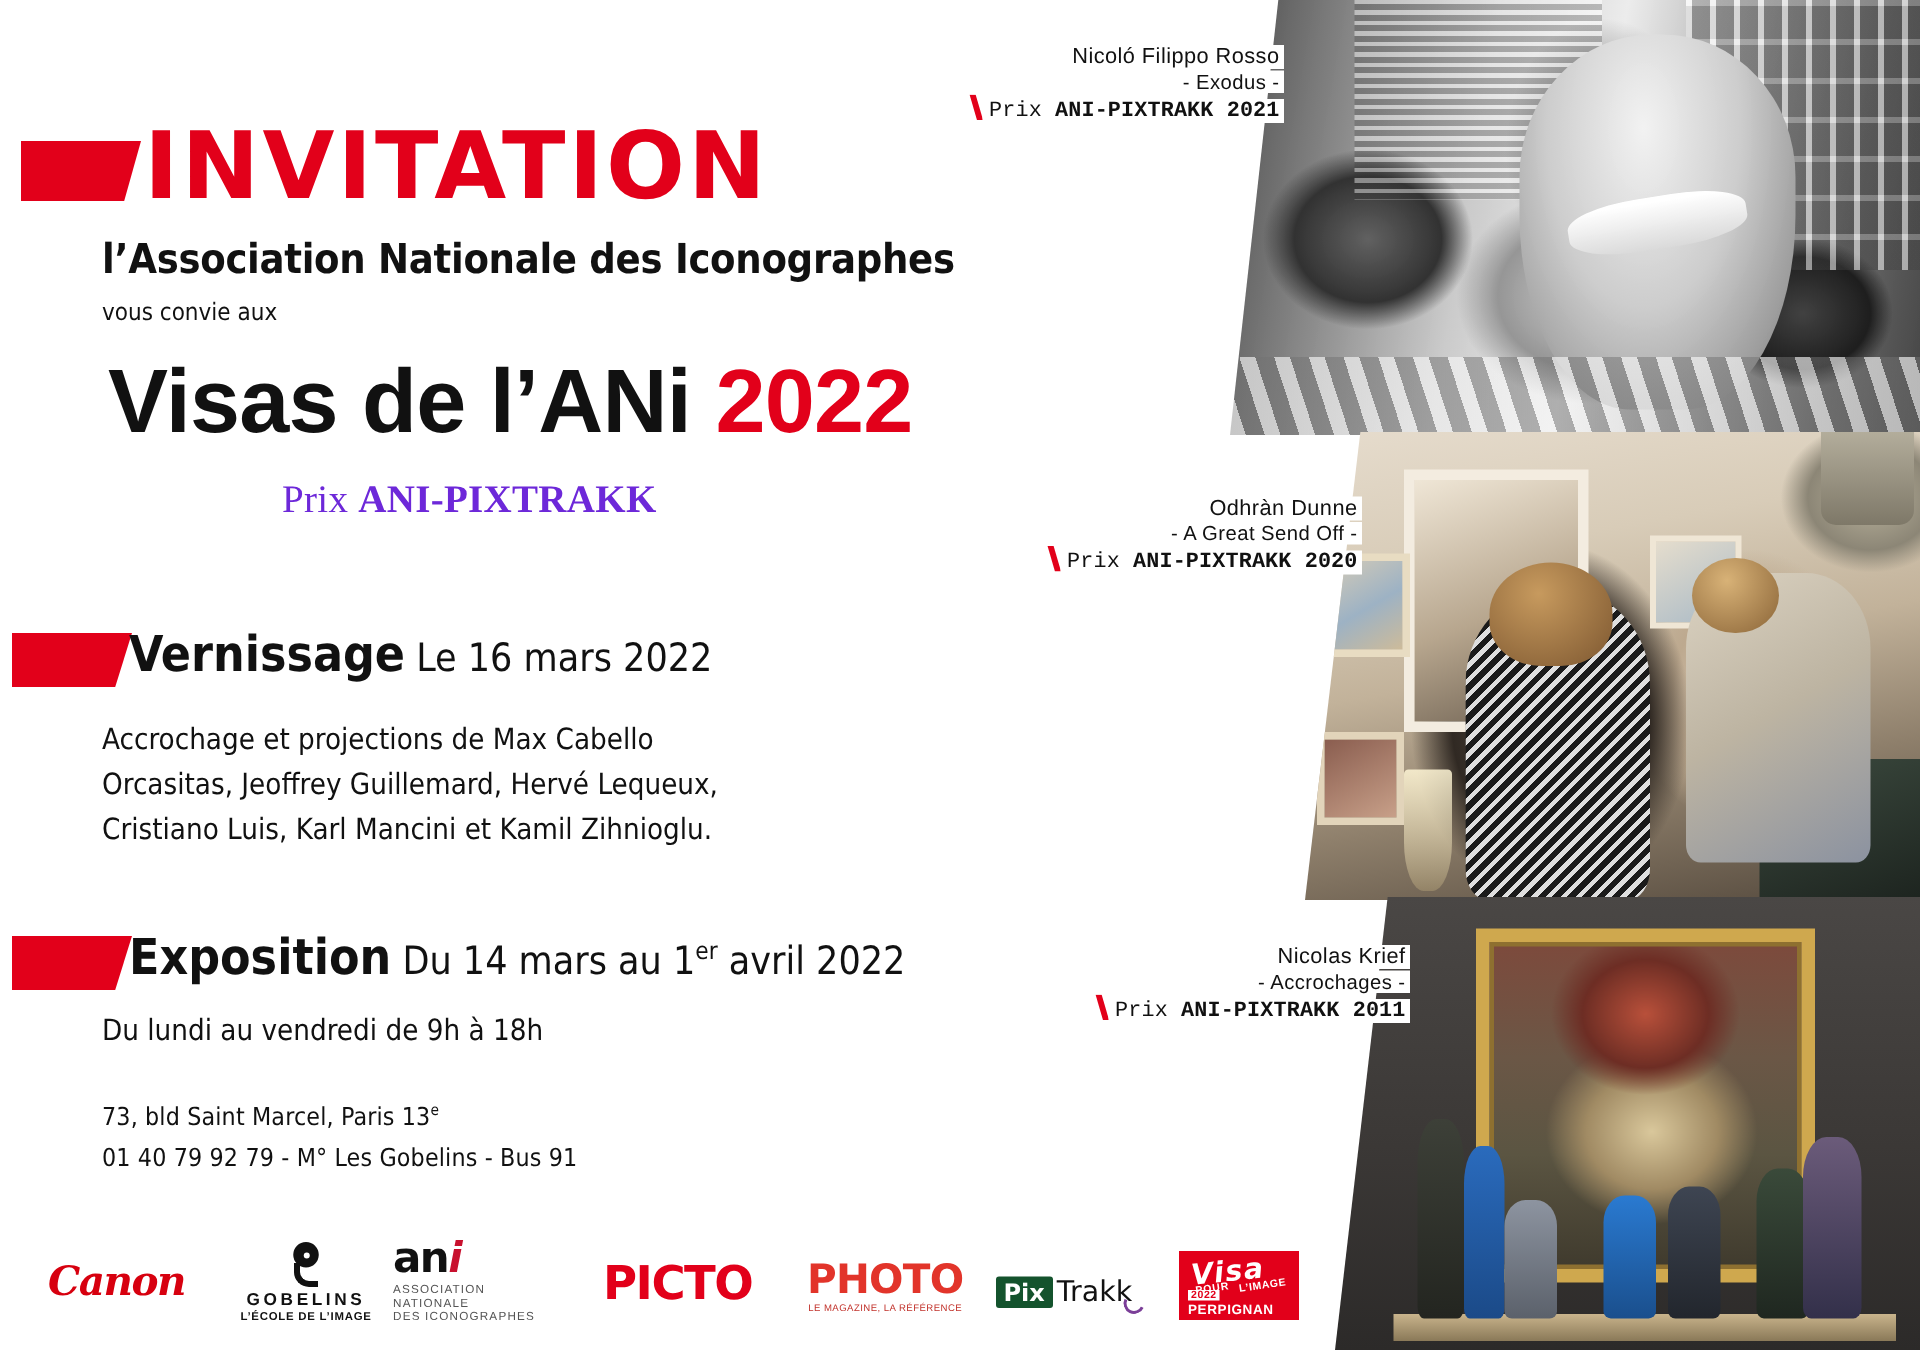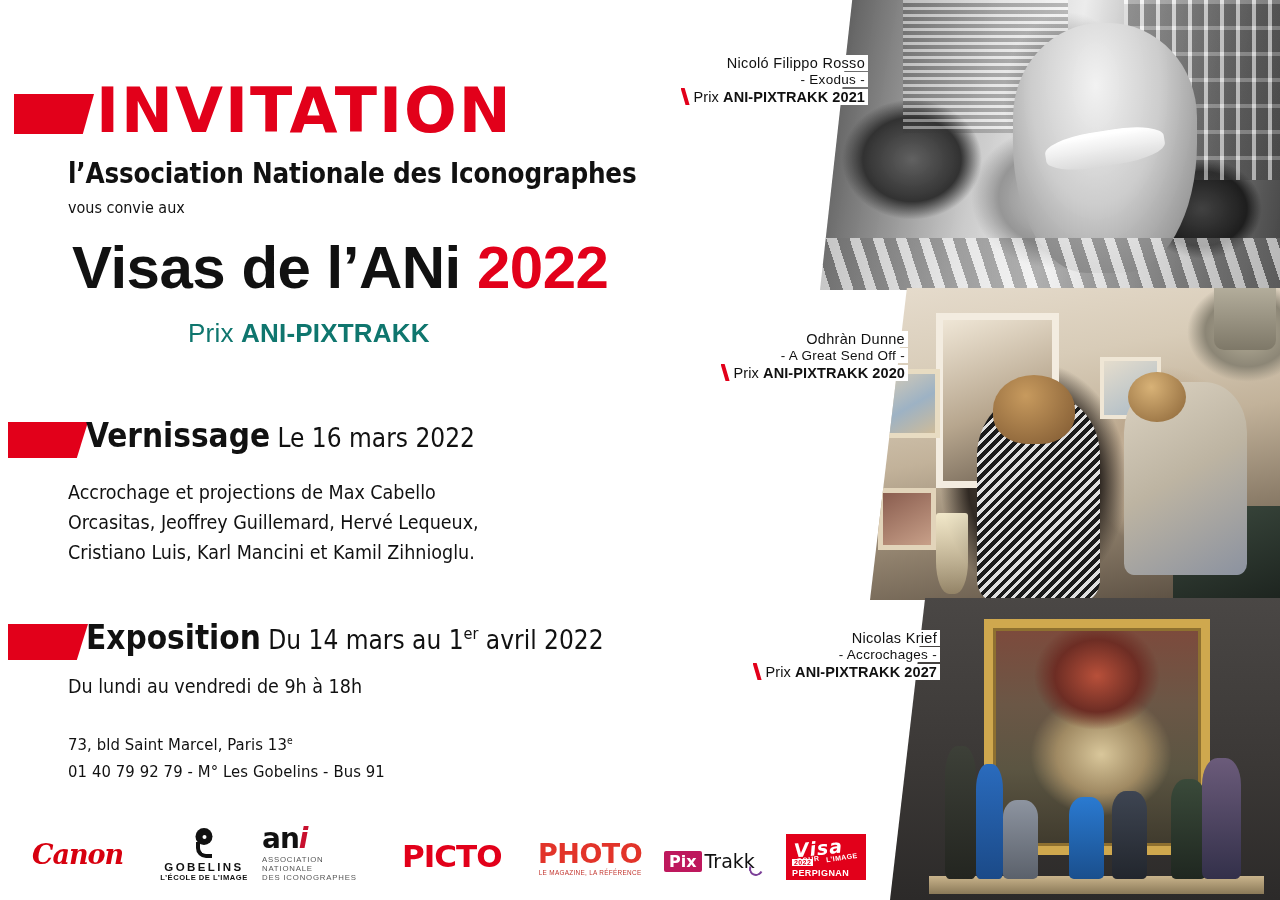--- a/index.html
+++ b/index.html
@@ -177,34 +177,34 @@
   .caption .cap-line { display:block; }
   .caption .cap-line > span {
     background:#ffffff;
     color:#111111;
     padding:0 3px;
     box-decoration-break:clone;
     -webkit-box-decoration-break:clone;
   }
   .cap-author  { font-size:14.5px; letter-spacing:.3px; }
   .cap-title   { font-size:13.5px; letter-spacing:.3px; }
-  .cap-prize   { font-size:14.5px; letter-spacing:.1px; }
+  .cap-prize   { font-size:14.5px; letter-spacing:.1px;font-family:Liberation Mono, monospace; }
   .cap-prize .prix { font-weight:400; }
   .cap-prize .award { font-weight:700; }
   .slash {
     display:inline-block;
     width:9px; height:17px;
     margin-right:4px;
     vertical-align:-3px;
     background:#e2001a;
     -webkit-clip-path: polygon(0 0, 45% 0, 100% 100%, 55% 100%);
     clip-path: polygon(0 0, 45% 0, 100% 100%, 55% 100%);
   }
 
-  #caption-exodus      { top:30px;  right:412px;margin-top:25px; }
+  #caption-exodus      { top:30px;  right:424px; }
   #caption-sendoff     { top:331px; right:372px; }
   #caption-accrochages { top:630px; right:340px; }
 
   
   .left { position:absolute; left:0; top:0; width:790px; height:900px; }
 
   .redbar {
     position:absolute;
     background:#e2001a;
     -webkit-clip-path: polygon(0 0, 100% 0, 86% 100%, 0 100%);
@@ -233,22 +233,22 @@
   }
   #title-visas {
     position:absolute; left:72px; top:236px;
     font-size:60px; font-weight:700; color:#111;
     letter-spacing:-.5px; line-height:1.05;
     font-family:Liberation Sans, sans-serif;
   }
   #title-visas .year { color:#e2001a; }
   #subtitle-prix {
     position:absolute; left:188px; top:318px;
-    font-size:26px; color:#0f766e; letter-spacing:.2px;
-    font-family:Liberation Sans, sans-serif;
+    font-size:26px; color:#6d28d9; letter-spacing:.2px;
+    font-family:Liberation Serif, serif;
   }
   #subtitle-prix .strong { font-weight:700; }
 
   .sec-head {
     position:absolute;
     font-size:30px; color:#111;
     white-space:nowrap;
     font-family:"DejaVu Sans Condensed","DejaVu Sans", sans-serif;
   }
   .sec-head .kw { font-weight:700; font-size:33px; }
@@ -340,21 +340,21 @@
     font-size:27px; font-weight:700; color:#e2342a; letter-spacing:-.5px;
     font-family:"DejaVu Sans", sans-serif; line-height:1;
   }
   #logo-photo .sub {
     font-size:6.4px; color:#c2332c; letter-spacing:.3px; margin-top:2px;
   }
 
   
   #logo-pixtrakk { left:664px; bottom:28px; display:flex; align-items:flex-end; }
   #logo-pixtrakk .pix {
-    background:#be185d; color:#ffffff;
+    background:#14532d; color:#ffffff;
     font-size:16px; font-weight:700; padding:1px 5px;
     font-family:"DejaVu Sans", sans-serif;
     border-radius:2px;
   }
   #logo-pixtrakk .trakk {
     color:#111; font-size:19px; font-weight:400; margin-left:3px;
     font-family:"DejaVu Sans", sans-serif;
   }
   #logo-pixtrakk .swoosh {
     width:14px; height:14px; margin-left:-6px; margin-bottom:-4px;
@@ -445,21 +445,21 @@
 
   <div class="caption" id="caption-sendoff">
     <span class="cap-line cap-author"><span>Odhràn Dunne</span></span>
     <span class="cap-line cap-title"><span>- A Great Send Off -</span></span>
     <span class="cap-line cap-prize"><span><i class="slash"></i><span class="prix">Prix </span><span class="award">ANI-PIXTRAKK 2020</span></span></span>
   </div>
 
   <div class="caption" id="caption-accrochages">
     <span class="cap-line cap-author"><span>Nicolas Krief</span></span>
     <span class="cap-line cap-title"><span>- Accrochages -</span></span>
-    <span class="cap-line cap-prize"><span><i class="slash"></i><span class="prix">Prix </span><span class="award">ANI-PIXTRAKK 2027</span></span></span>
+    <span class="cap-line cap-prize"><span><i class="slash"></i><span class="prix">Prix </span><span class="award">ANI-PIXTRAKK 2011</span></span></span>
   </div>
 
   <div class="left">
 
     <div class="redbar" id="bar-invitation"></div>
     <div id="title-invitation">INVITATION</div>
 
     <div id="line-association">l’Association Nationale des  Iconographes</div>
     <div id="line-convie">vous convie aux</div>
 

